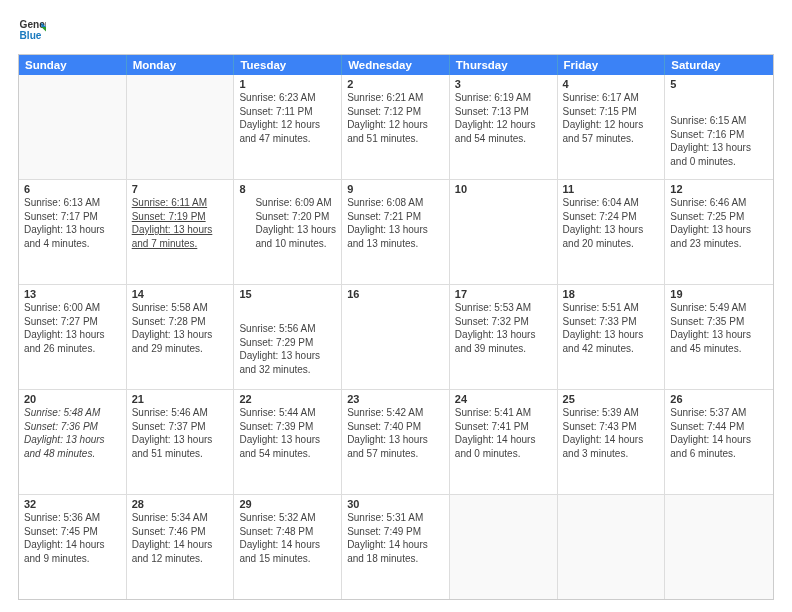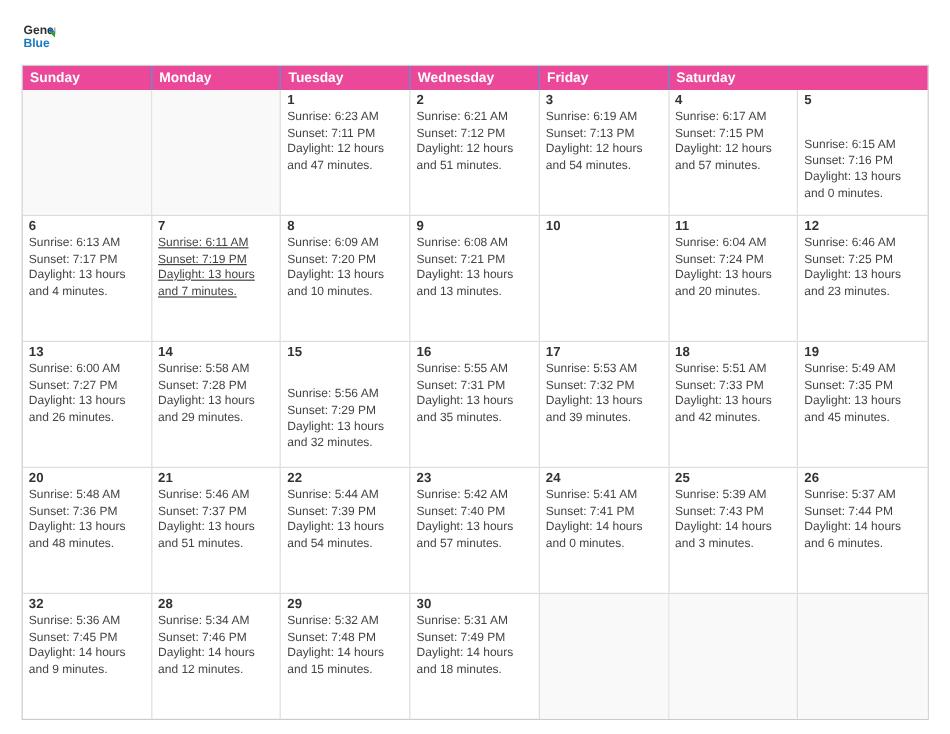--- a/index.html
+++ b/index.html
@@ -47,21 +47,21 @@
     }
     .calendar {
       flex: 1;
       display: flex;
       flex-direction: column;
       border: 1px solid #ccc;
     }
     .cal-header {
       display: grid;
       grid-template-columns: repeat(7, 1fr);
-      background: #ec4899;
+      background: #3b82f6;
     }
     .cal-header-cell {
       color: #fff;
       font-size: 11.5px;
       font-weight: bold;
       padding: 4px 6px;
       border-right: 1px solid #4a9bd4;
     }
     .cal-header-cell:last-child {
       border-right: none;
@@ -124,20 +124,21 @@
       <div class="subtitle"></div>
     </div>
   </div>
 
   <div class="calendar">
     <div class="cal-header">
     <div class="cal-header-cell">Sunday</div>
         <div class="cal-header-cell">Monday</div>
         <div class="cal-header-cell">Tuesday</div>
         <div class="cal-header-cell">Wednesday</div>
+        <div class="cal-header-cell">Thursday</div>
         <div class="cal-header-cell">Friday</div>
         <div class="cal-header-cell">Saturday</div>
       </div>
     <div class="cal-body">
     <div class="cal-row">
           <div class="cal-cell empty"></div>
           <div class="cal-cell empty"></div>
           <div class="cal-cell">
             <div class="day-num">1</div>
             <div class="day-info" style="white-space: pre-line;">Sunrise: 6:23 AM
@@ -177,21 +178,21 @@
 Daylight: 13 hours and 4 minutes.</div>
           </div>
           <div class="cal-cell">
             <div class="day-num">7</div>
             <div class="day-info" style="white-space: pre-line; text-decoration: underline;">Sunrise: 6:11 AM
 Sunset: 7:19 PM
 Daylight: 13 hours and 7 minutes.</div>
           </div>
           <div class="cal-cell">
             <div class="day-num">8</div>
-            <div class="day-info" style="white-space: pre-line;">Sunrise: 6:09 AM
+            <div class="day-info" style="white-space: pre-line; margin-left: 16px;">Sunrise: 6:09 AM
 Sunset: 7:20 PM
 Daylight: 13 hours and 10 minutes.</div>
           </div>
           <div class="cal-cell">
             <div class="day-num">9</div>
             <div class="day-info" style="white-space: pre-line;">Sunrise: 6:08 AM
 Sunset: 7:21 PM
 Daylight: 13 hours and 13 minutes.</div>
           </div>
           <div class="cal-cell">
@@ -224,23 +225,20 @@
 Daylight: 13 hours and 29 minutes.</div>
           </div>
           <div class="cal-cell">
             <div class="day-num">15</div>
             <div class="day-info" style="white-space: pre-line; margin-top: 22px;">Sunrise: 5:56 AM
 Sunset: 7:29 PM
 Daylight: 13 hours and 32 minutes.</div>
           </div>
           <div class="cal-cell">
             <div class="day-num">16</div>
-            <div class="day-info" style="white-space: pre-line;">Sunrise: 5:55 AM
-Sunset: 7:31 PM
-Daylight: 13 hours and 35 minutes.</div>
           </div>
           <div class="cal-cell">
             <div class="day-num">17</div>
             <div class="day-info" style="white-space: pre-line;">Sunrise: 5:53 AM
 Sunset: 7:32 PM
 Daylight: 13 hours and 39 minutes.</div>
           </div>
           <div class="cal-cell">
             <div class="day-num">18</div>
             <div class="day-info" style="white-space: pre-line;">Sunrise: 5:51 AM
@@ -250,21 +248,21 @@
           <div class="cal-cell">
             <div class="day-num">19</div>
             <div class="day-info" style="white-space: pre-line;">Sunrise: 5:49 AM
 Sunset: 7:35 PM
 Daylight: 13 hours and 45 minutes.</div>
           </div>
         </div>
         <div class="cal-row">
           <div class="cal-cell">
             <div class="day-num">20</div>
-            <div class="day-info" style="white-space: pre-line;">Sunrise: 5:48 AM
+            <div class="day-info" style="white-space: pre-line; font-style: italic;">Sunrise: 5:48 AM
 Sunset: 7:36 PM
 Daylight: 13 hours and 48 minutes.</div>
           </div>
           <div class="cal-cell">
             <div class="day-num">21</div>
             <div class="day-info" style="white-space: pre-line;">Sunrise: 5:46 AM
 Sunset: 7:37 PM
 Daylight: 13 hours and 51 minutes.</div>
           </div>
           <div class="cal-cell">

